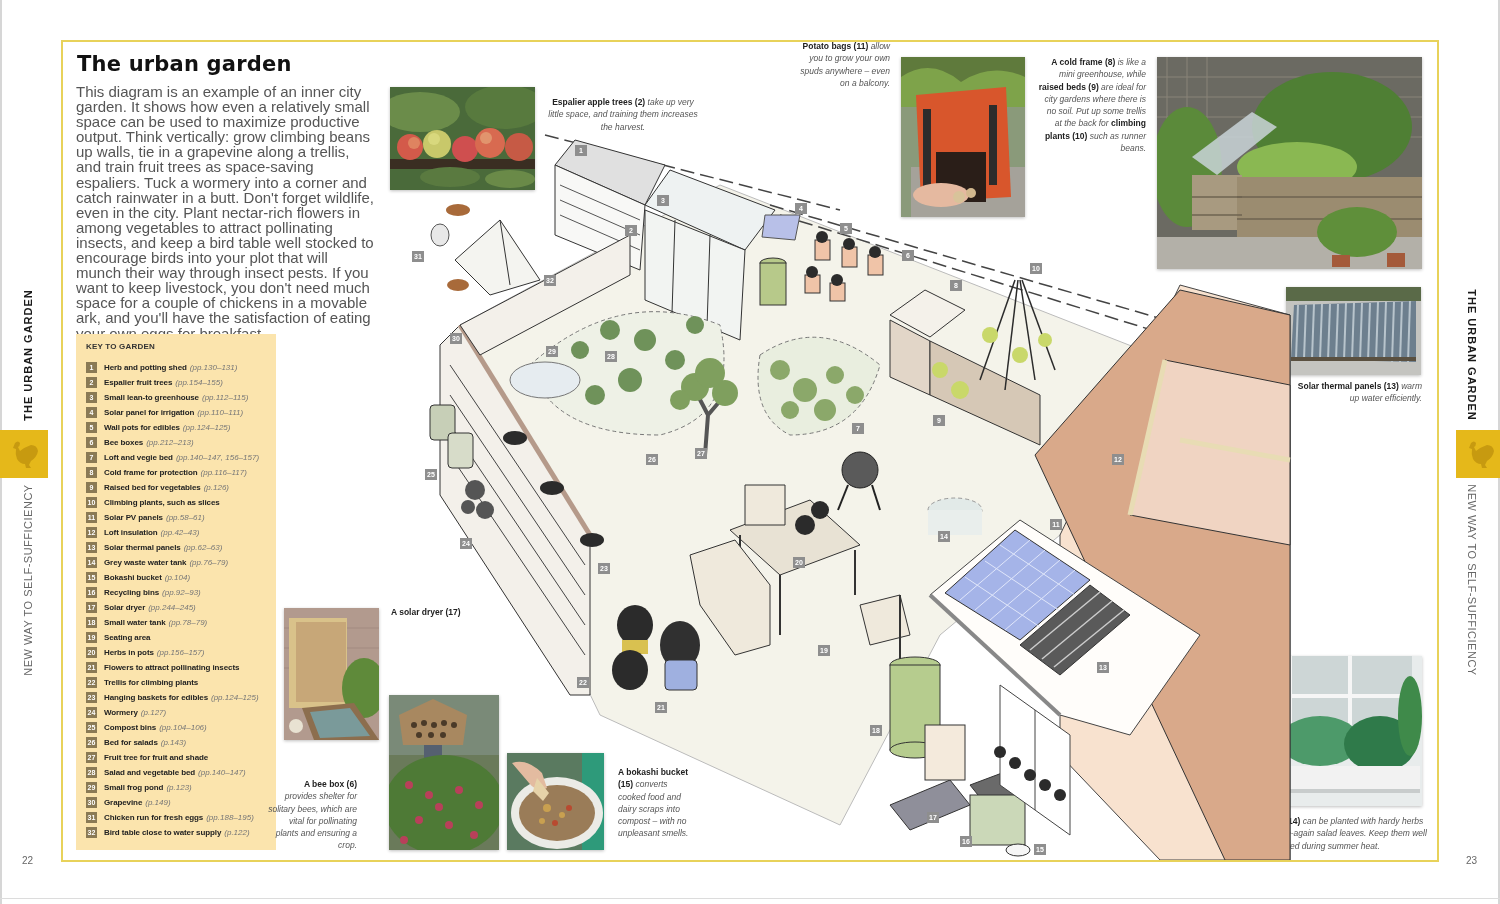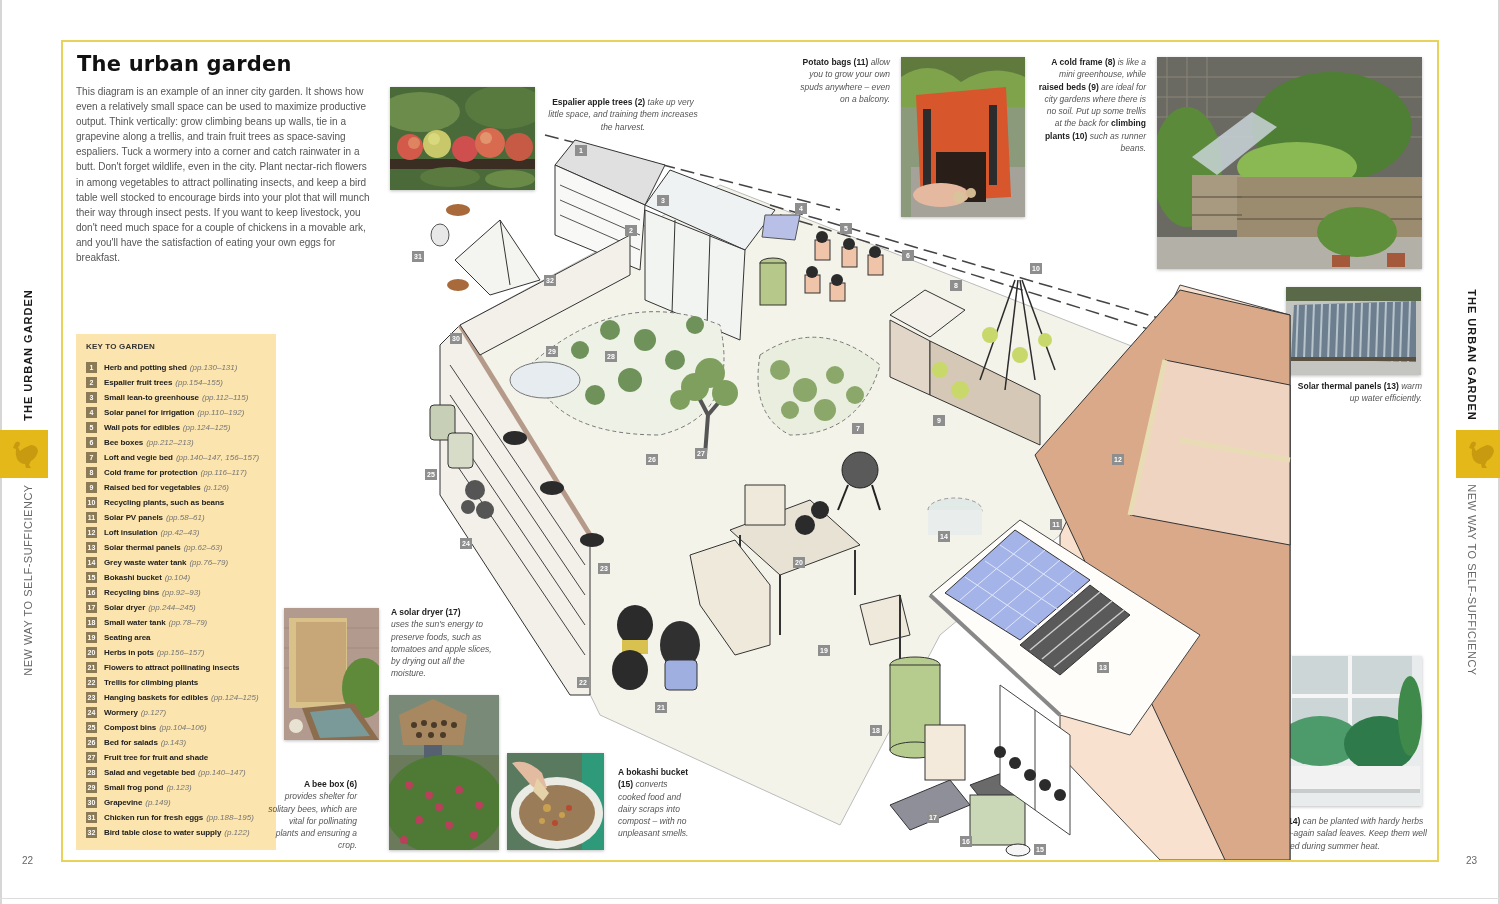--- a/index.html
+++ b/index.html
@@ -41,21 +41,21 @@
     font-size: 11px; letter-spacing: 0.5px; color: #666;
   }
   .side-tab.right .side-sub span { transform: rotate(90deg); }
 
   .page-num { position: absolute; top: 855px; font-size: 10px; color: #666; }
   .page-num.left { left: 22px; }
   .page-num.right { left: 1466px; }
 
   
   .title { position: absolute; left: 77px; top: 52px; font-size: 21px; font-weight: bold; color: #111; font-family: "DejaVu Sans", sans-serif; letter-spacing: 0.2px; }
-  .intro { position: absolute; left: 76px; top: 84px; width: 300px; font-size: 10px; line-height: 15.1px; color: #555; }
+  .intro { position: absolute; left: 76px; top: 84px; width: 300px; font-size: 15px; line-height: 15.1px; color: #555; }
 
   
   .key-box {
     position: absolute; left: 76px; top: 334px; width: 200px; height: 516px;
     background: #fbe4ad; padding: 8px 10px 0 10px;
   }
   .key-title { font-size: 8px; font-weight: bold; color: #333; margin-bottom: 9px; letter-spacing: 0.2px; }
   .key-item { display: flex; align-items: center; height: 15px; font-size: 8px; color: #222; white-space: nowrap; }
   .key-num {
     display: inline-block; width: 11px; height: 11px; background: #8a7a55; color: #fff;
@@ -135,21 +135,21 @@
         <span class="key-ref">(pp.154–155)</span>
       </div>
       <div class="key-item">
         <span class="key-num">3</span>
         <span class="key-label">Small lean-to greenhouse</span>
         <span class="key-ref">(pp.112–115)</span>
       </div>
       <div class="key-item">
         <span class="key-num">4</span>
         <span class="key-label">Solar panel for irrigation</span>
-        <span class="key-ref">(pp.110–192)</span>
+        <span class="key-ref">(pp.110–111)</span>
       </div>
       <div class="key-item">
         <span class="key-num">5</span>
         <span class="key-label">Wall pots for edibles</span>
         <span class="key-ref">(pp.124–125)</span>
       </div>
       <div class="key-item">
         <span class="key-num">6</span>
         <span class="key-label">Bee boxes</span>
         <span class="key-ref">(pp.212–213)</span>
@@ -164,21 +164,21 @@
         <span class="key-label">Cold frame for protection</span>
         <span class="key-ref">(pp.116–117)</span>
       </div>
       <div class="key-item">
         <span class="key-num">9</span>
         <span class="key-label">Raised bed for vegetables</span>
         <span class="key-ref">(p.126)</span>
       </div>
       <div class="key-item">
         <span class="key-num">10</span>
-        <span class="key-label">Recycling plants, such as beans</span>
+        <span class="key-label">Climbing plants, such as slices</span>
         <span class="key-ref"></span>
       </div>
       <div class="key-item">
         <span class="key-num">11</span>
         <span class="key-label">Solar PV panels</span>
         <span class="key-ref">(pp.58–61)</span>
       </div>
       <div class="key-item">
         <span class="key-num">12</span>
         <span class="key-label">Loft insulation</span>
@@ -302,21 +302,21 @@
       <circle cx="96" cy="51" r="6" fill="#e8b080" opacity="0.6"></circle>
     <circle cx="129" cy="60" r="14" fill="#c65a45"></circle>
     <ellipse cx="60" cy="90" rx="30" ry="10" fill="#5a7a40"></ellipse>
     <ellipse cx="120" cy="92" rx="25" ry="9" fill="#6a8a48"></ellipse>
   </svg>
 </div>
 <div class="caption" style="left:548px;top:96px;width:150px;text-align:center;">
   <b>Espalier apple trees (2)</b><span> take up very little space, and training them increases the harvest.</span>
 </div>
 
-<div class="caption r" style="left:800px;top:56px;width:90px;">
+<div class="caption r" style="left:800px;top:40px;width:90px;">
   <b>Potato bags (11)</b><span> allow you to grow your own spuds anywhere – even on a balcony.</span>
 </div>
 <div class="photo" style="left:901px;top:57px;width:124px;height:160px;">
   <svg width="124" height="160" viewBox="0 0 124 160">
     <rect width="124" height="160" fill="#8a9a7a"></rect>
     <rect y="0" width="124" height="50" fill="#5f7a3c"></rect>
     <path d="M0 20 Q30 0 60 25 Q90 5 124 20 L124 50 L0 50 Z" fill="#7ea34a"></path>
     <rect x="10" y="110" width="114" height="50" fill="#a5a29a"></rect>
     <path d="M15 38 L105 30 L110 140 L20 145 Z" fill="#d8562c"></path>
     <rect x="22" y="52" width="8" height="80" fill="#2c2c2c"></rect>
@@ -401,21 +401,21 @@
       </g>
     <rect x="5" y="10" width="58" height="90" fill="#d9c28a"></rect>
     <rect x="12" y="14" width="50" height="80" fill="#c7a778"></rect>
     <ellipse cx="80" cy="80" rx="22" ry="30" fill="#5f8a3a"></ellipse>
     <path d="M18 100 L70 95 L95 132 L30 132 Z" fill="#8c6e4e"></path>
     <path d="M26 104 L66 100 L86 128 L36 130 Z" fill="#7a9a9a"></path>
     <circle cx="12" cy="118" r="7" fill="#e8e2d2"></circle>
   </svg>
 </div>
 <div class="caption" style="left:391px;top:606px;width:105px;">
-  <b>A solar dryer (17)</b><br><span> uses the sun's energy to preserve foods, such as tomatoes and apple slices, by drying out all the moisture.</span>
+  <b>A solar dryer (17)</b><br>
 </div>
 
 <div class="caption r" style="left:264px;top:778px;width:93px;">
   <b>A bee box (6)</b><br><span> provides shelter for solitary bees, which are vital for pollinating plants and ensuring a crop.</span>
 </div>
 <div class="photo" style="left:389px;top:695px;width:110px;height:155px;">
   <svg width="110" height="155" viewBox="0 0 110 155">
     <rect width="110" height="155" fill="#6a7a5a"></rect>
     <rect x="0" y="0" width="110" height="60" fill="#7a8a78"></rect>
     <rect x="35" y="20" width="18" height="90" fill="#556070"></rect>

